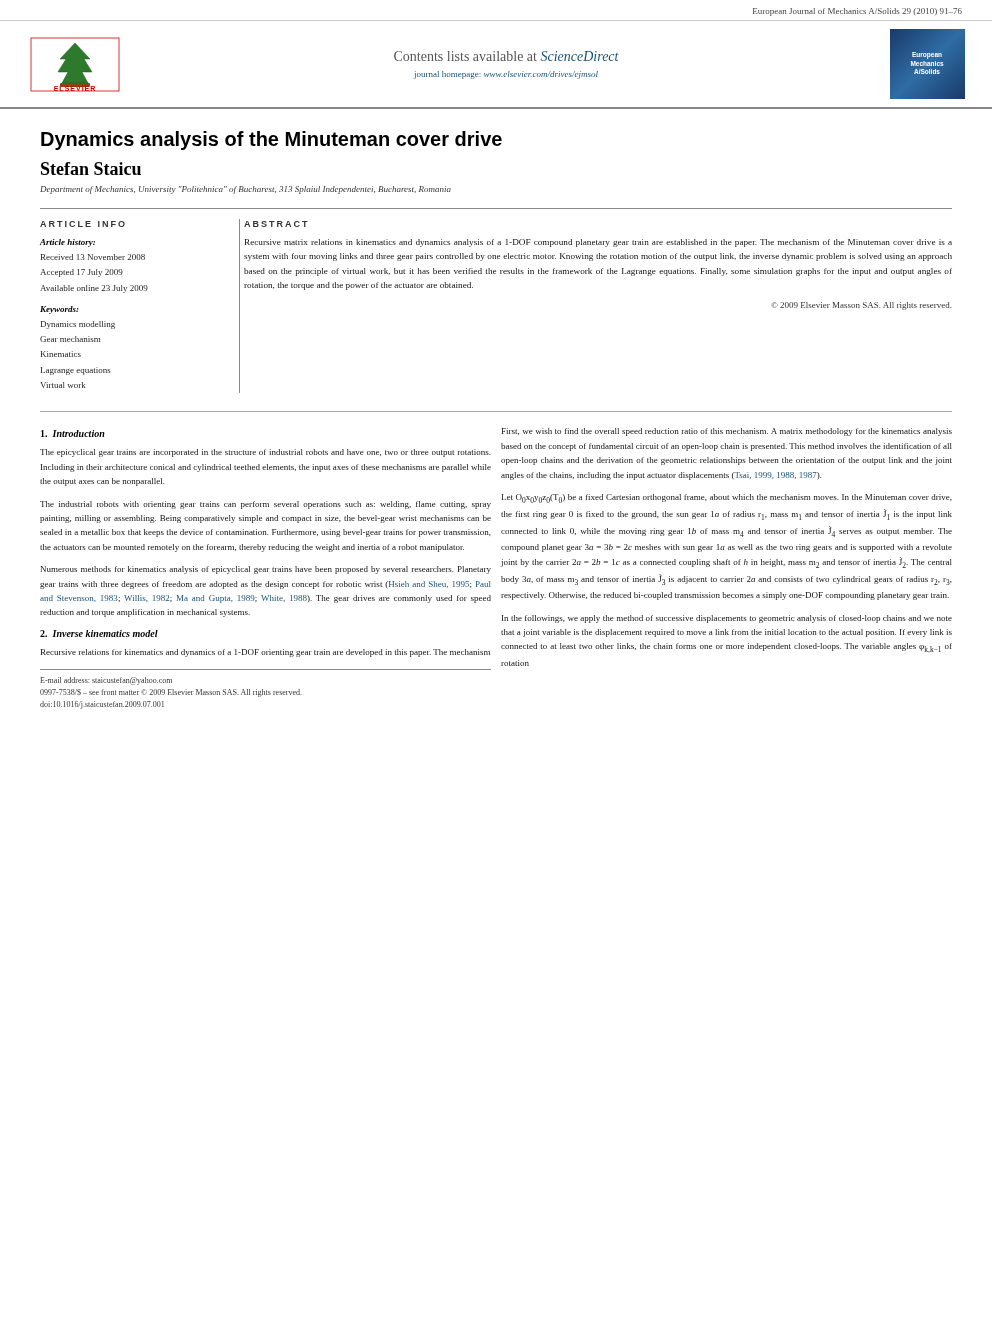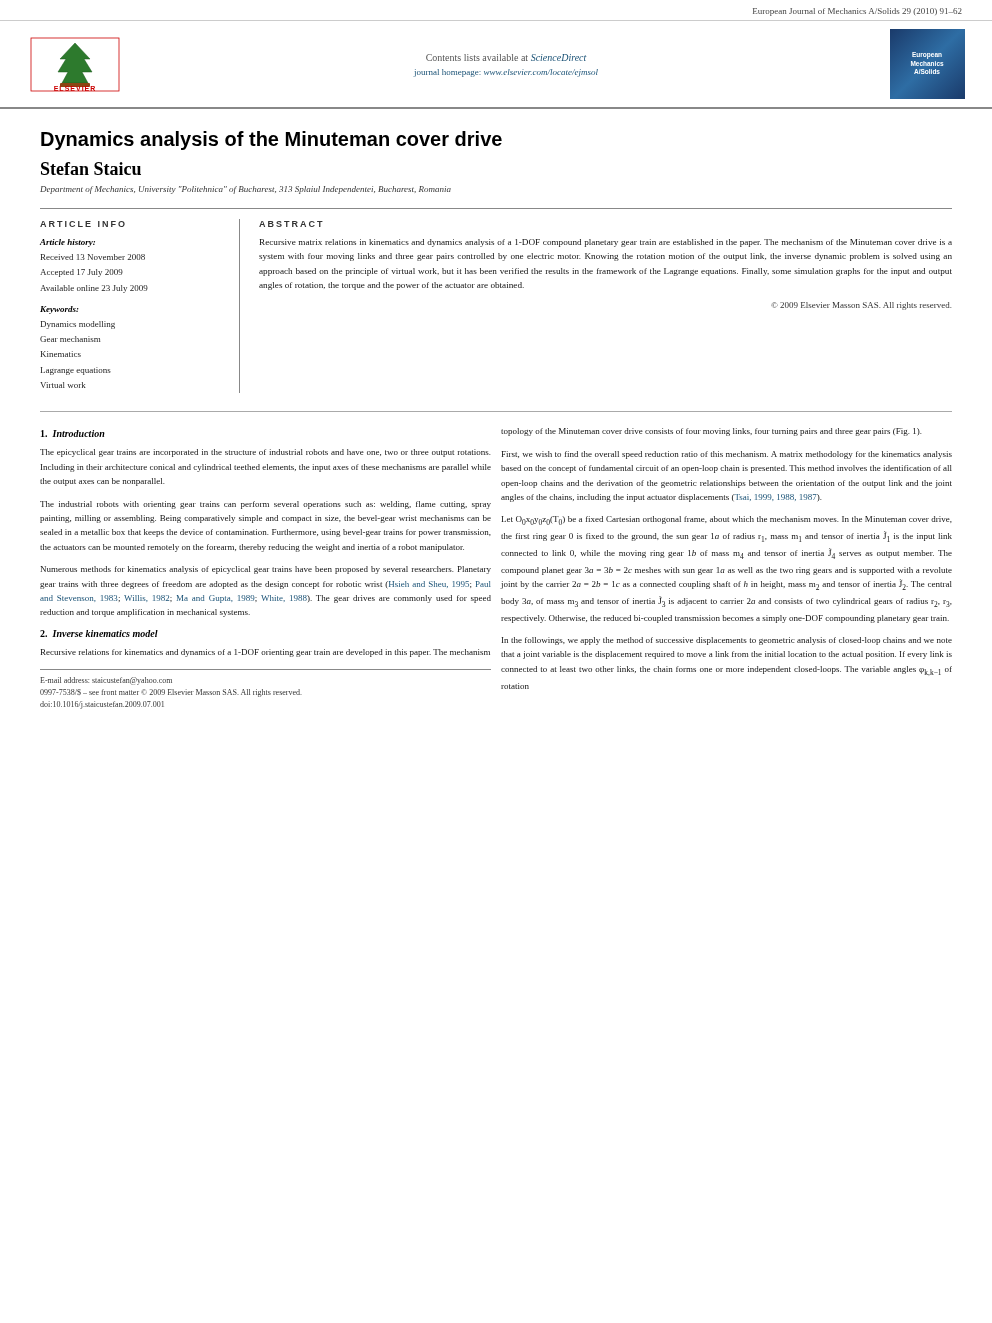--- a/index.html
+++ b/index.html
@@ -33,21 +33,21 @@
       width: 110px;
       display: flex;
       flex-direction: column;
       align-items: center;
     }
     .banner-center {
       flex: 1;
       text-align: center;
     }
     .sciencedirect-line {
-      font-size: 10px;
+      font-size: 14px;
       color: #555;
       margin-bottom: 4px;
     }
     .sciencedirect-link {
       color: #1a5276;
       font-style: italic;
     }
     .journal-title-banner {
       font-size: 22px;
       font-weight: bold;
@@ -109,21 +109,21 @@
     .author-affiliation {
       font-size: 9px;
       font-style: italic;
       color: #333;
       margin-bottom: 14px;
     }
 
     
     .info-abstract-row {
       display: flex;
-      gap: 19px;
+      gap: 4px;
       margin-bottom: 18px;
       border-top: 1px solid #888;
       padding-top: 10px;
     }
     .article-info-col {
       width: 200px;
       flex-shrink: 0;
       border-right: 1px solid #888;
       padding-right: 14px;
     }
@@ -227,21 +227,21 @@
     
     .elsevier-svg {
       width: 90px;
       height: 55px;
     }
   </style>
 </head>
 <body>
 
 <div class="top-header">
-  <span>European Journal of Mechanics A/Solids 29 (2010) 91–62</span>
+  <span>European Journal of Mechanics A/Solids 29 (2010) 91–76</span>
 </div>
 
 <div class="journal-banner">
   <div class="banner-left">
 
     <svg class="elsevier-svg" viewBox="0 0 90 55" xmlns="http://www.w3.org/2000/svg">
 
       <rect x="0" y="0" width="90" height="55" fill="#fff"></rect>
 
       <rect x="1" y="1" width="88" height="53" fill="none" stroke="#c00" stroke-width="0.8"></rect>
@@ -251,21 +251,21 @@
       <rect x="30" y="46" width="30" height="4" fill="#8B4513" rx="1"></rect>
 
       <text x="45" y="54" text-anchor="middle" font-family="Arial" font-size="7" font-weight="bold" fill="#cc0000" letter-spacing="1">ELSEVIER</text>
     </svg>
   </div>
   <div class="banner-center">
     <div class="sciencedirect-line">
       <span>Contents lists available at </span><span class="sciencedirect-link">ScienceDirect</span>
     </div>
     <div class="journal-homepage">
-      <span>journal homepage: </span><span class="sciencedirect-link">www.elsevier.com/locate/ejmsol</span>
+      <span>journal homepage: </span><span class="sciencedirect-link">www.elsevier.com/drives/ejmsol</span>
     </div>
   </div>
   <div class="banner-right">
     <div class="cover-thumb">
       <div class="ct-title">European<br>Mechanics<br>A/Solids</div>
     </div>
   </div>
 </div>
 
 <div class="article-area">
@@ -333,23 +333,20 @@
           <span>E-mail address:</span>
           <span class="ref-link">staicustefan@yahoo.com</span>
         </div>
         <div class="doi-line">0997-7538/$ – see front matter © 2009 Elsevier Masson SAS. All rights reserved.</div>
         <div class="doi-line">doi:10.1016/j.staicustefan.2009.07.001</div>
       </div>
     </div>
 
     <div class="main-right">
       <div class="body-text">
-        topology of the Minuteman cover drive consists of four moving links, four turning pairs and three gear pairs (Fig. 1).
-      </div>
-      <div class="body-text">
         First, we wish to find the overall speed reduction ratio of this mechanism. A matrix methodology for the kinematics analysis based on the concept of fundamental circuit of an open-loop chain is presented. This method involves the identification of all open-loop chains and the derivation of the geometric relationships between the orientation of the output link and the joint angles of the chains, including the input actuator displacements (<span class="ref-link">Tsai, 1999, 1988, 1987</span>).
       </div>
       <div class="body-text">
         Let O<sub>0</sub>x<sub>0</sub>y<sub>0</sub>z<sub>0</sub>(T<sub>0</sub>) be a fixed Cartesian orthogonal frame, about which the mechanism moves. In the Minuteman cover drive, the first ring gear 0 is fixed to the ground, the sun gear 1<i>a</i> of radius r<sub>1</sub>, mass m<sub>1</sub> and tensor of inertia J̃<sub>1</sub> is the input link connected to link 0, while the moving ring gear 1<i>b</i> of mass m<sub>4</sub> and tensor of inertia J̃<sub>4</sub> serves as output member. The compound planet gear 3<i>a</i> = 3<i>b</i> = 2<i>c</i> meshes with sun gear 1<i>a</i> as well as the two ring gears and is supported with a revolute joint by the carrier 2<i>a</i> = 2<i>b</i> = 1<i>c</i> as a connected coupling shaft of <i>h</i> in height, mass m<sub>2</sub> and tensor of inertia J̃<sub>2</sub>. The central body 3<i>a</i>, of mass m<sub>3</sub> and tensor of inertia J̃<sub>3</sub> is adjacent to carrier 2<i>a</i> and consists of two cylindrical gears of radius r<sub>2</sub>, r<sub>3</sub>, respectively. Otherwise, the reduced bi-coupled transmission becomes a simply one-DOF compounding planetary gear train.
       </div>
       <div class="body-text">
         In the followings, we apply the method of successive displacements to geometric analysis of closed-loop chains and we note that a joint variable is the displacement required to move a link from the initial location to the actual position. If every link is connected to at least two other links, the chain forms one or more independent closed-loops. The variable angles φ<sub>k,k−1</sub> of rotation
       </div>
     </div>
 

